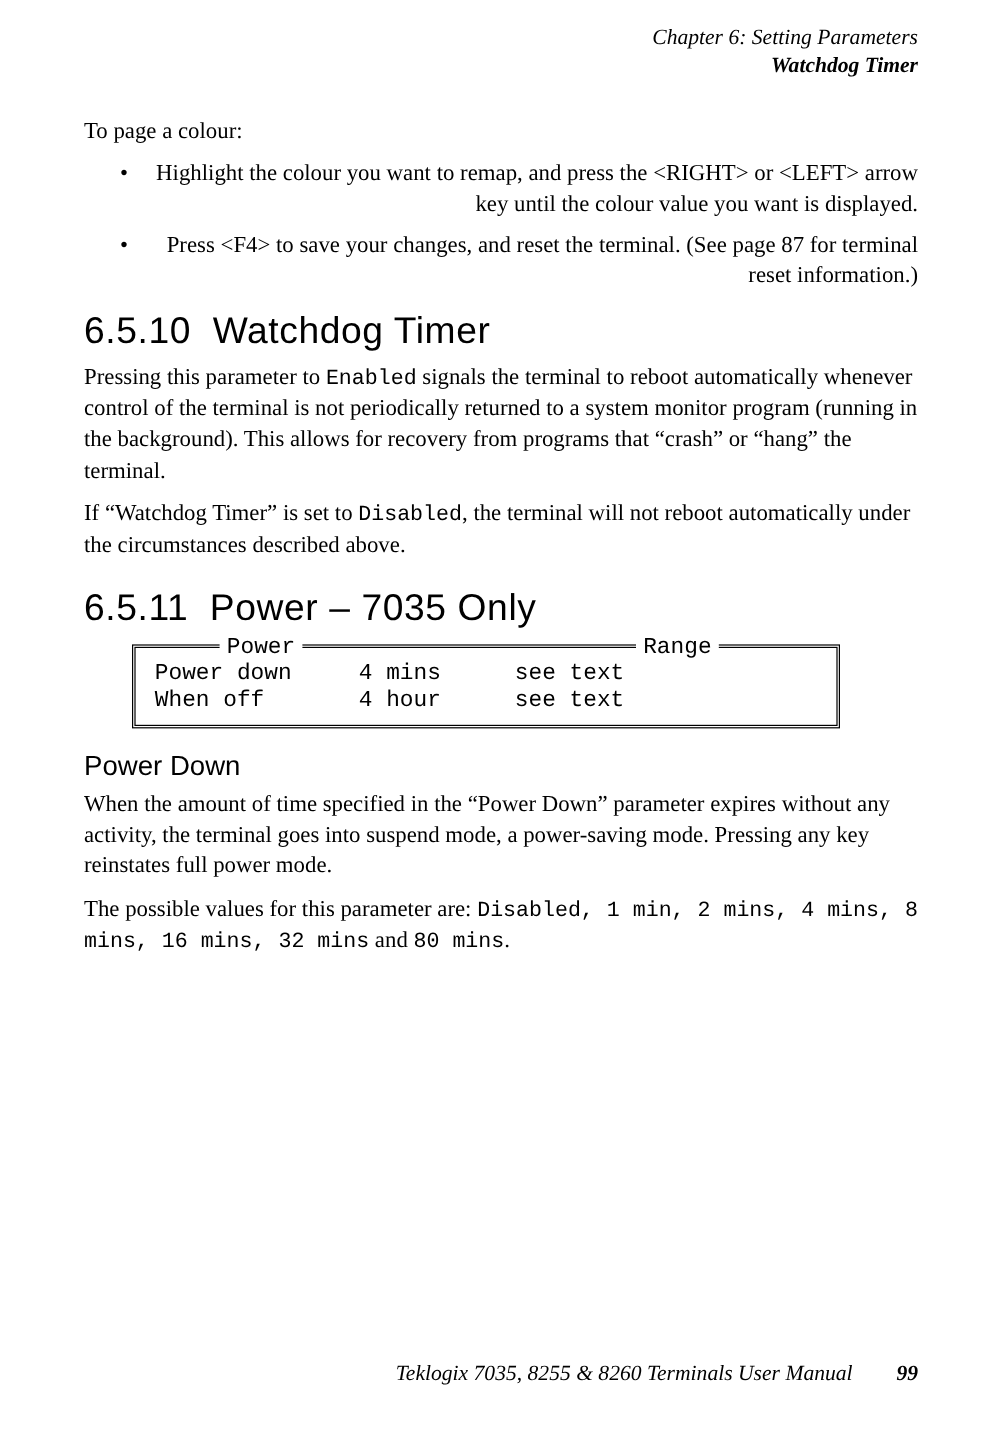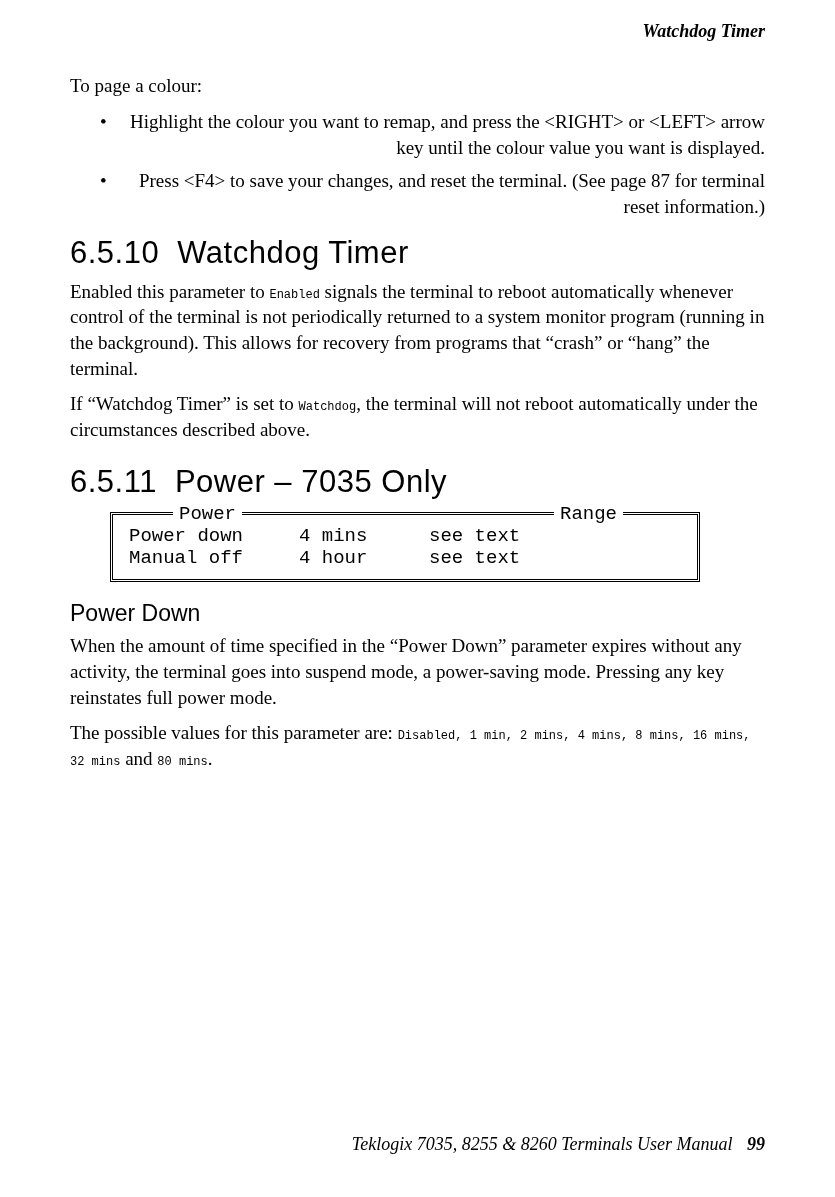--- a/index.html
+++ b/index.html
@@ -66,21 +66,21 @@
     .sub-heading {
       font-family: "Arial Narrow", "Helvetica Condensed", Arial, sans-serif;
       font-stretch: condensed;
       font-size: 23px;
       font-weight: normal;
       margin-top: 18px;
       margin-bottom: 6px;
     }
     .mono {
       font-family: "Courier New", Courier, monospace;
-      font-size: 12px;
+      font-size: 18px;
     }
     .panel-wrapper {
       margin: 12px 0 18px 40px;
       width: 590px;
     }
     .panel {
       border: 3px double #000;
       position: relative;
       padding: 10px 16px 10px 16px;
       font-family: "Courier New", Courier, monospace;
@@ -88,24 +88,24 @@
     }
     .legend {
       position: absolute;
       top: -12px;
       background: #fff;
       padding: 0 6px;
       font-family: "Courier New", Courier, monospace;
       font-size: 19px;
     }
     .legend-left {
-      left: 60px;
+      left: 70px;
     }
     .legend-right {
-      right: 74px;
+      right: 98px;
     }
     .panel-row {
       display: flex;
       white-space: pre;
     }
     .panel-col1 {
       width: 170px;
     }
     .panel-col2 {
       width: 130px;
@@ -116,27 +116,28 @@
     .footer {
       position: absolute;
       bottom: 42px;
       right: 70px;
       font-style: italic;
       font-size: 18px;
     }
     .footer-page {
       font-weight: bold;
       font-style: italic;
-      margin-left: 10px;
+      margin-left: 32px;
     }
   </style>
 </head>
 <body>
 
 <div class="header">
+  <div class="header-line1">Chapter 6: Setting Parameters</div>
   <div class="header-line2">Watchdog Timer</div>
 </div>
 
 <p class="para">To page a colour:</p>
 
 <div class="bullet-list">
   <div class="bullet-item">
     <span class="bullet-marker">•</span>
     <span class="bullet-text">Highlight the colour you want to remap, and press the &lt;RIGHT&gt; or &lt;LEFT&gt; arrow key until the colour value you want is displayed.</span>
   </div>
@@ -144,42 +145,42 @@
     <span class="bullet-marker">•</span>
     <span class="bullet-text">Press &lt;F4&gt; to save your changes, and reset the terminal. (See page 87 for terminal reset information.)</span>
   </div>
 </div>
 
 <h2 class="section-heading">
   <span class="section-number">6.5.10</span><span>Watchdog Timer</span>
 </h2>
 
 <p class="para">
-  <span>Enabled this parameter to </span><span class="mono">Enabled</span><span> signals the terminal to reboot automatically whenever control of the terminal is not periodically returned to a system monitor program (running in the background). This allows for recovery from programs that “crash” or “hang” the terminal.</span>
+  <span>Pressing this parameter to </span><span class="mono">Enabled</span><span> signals the terminal to reboot automatically whenever control of the terminal is not periodically returned to a system monitor program (running in the background). This allows for recovery from programs that “crash” or “hang” the terminal.</span>
 </p>
 
 <p class="para">
-  <span>If “Watchdog Timer” is set to </span><span class="mono">Watchdog</span><span>, the terminal will not reboot automatically under the circumstances described above.</span>
+  <span>If “Watchdog Timer” is set to </span><span class="mono">Disabled</span><span>, the terminal will not reboot automatically under the circumstances described above.</span>
 </p>
 
 <h2 class="section-heading" style="margin-top:22px">
   <span class="section-number">6.5.11</span><span>Power – 7035 Only</span>
 </h2>
 
 <div class="panel-wrapper">
   <div class="panel">
     <span class="legend legend-left">Power</span>
     <span class="legend legend-right">Range</span>
     <div class="panel-row">
       <span class="panel-col1">Power down</span>
       <span class="panel-col2">4 mins</span>
       <span class="panel-col3">see text</span>
     </div>
     <div class="panel-row">
-      <span class="panel-col1">Manual off</span>
+      <span class="panel-col1">When off</span>
       <span class="panel-col2">4 hour</span>
       <span class="panel-col3">see text</span>
     </div>
   </div>
 </div>
 
 <h3 class="sub-heading">Power Down</h3>
 
 <p class="para">When the amount of time specified in the “Power Down” parameter expires without any activity, the terminal goes into suspend mode, a power-saving mode. Pressing any key reinstates full power mode.</p>
 

